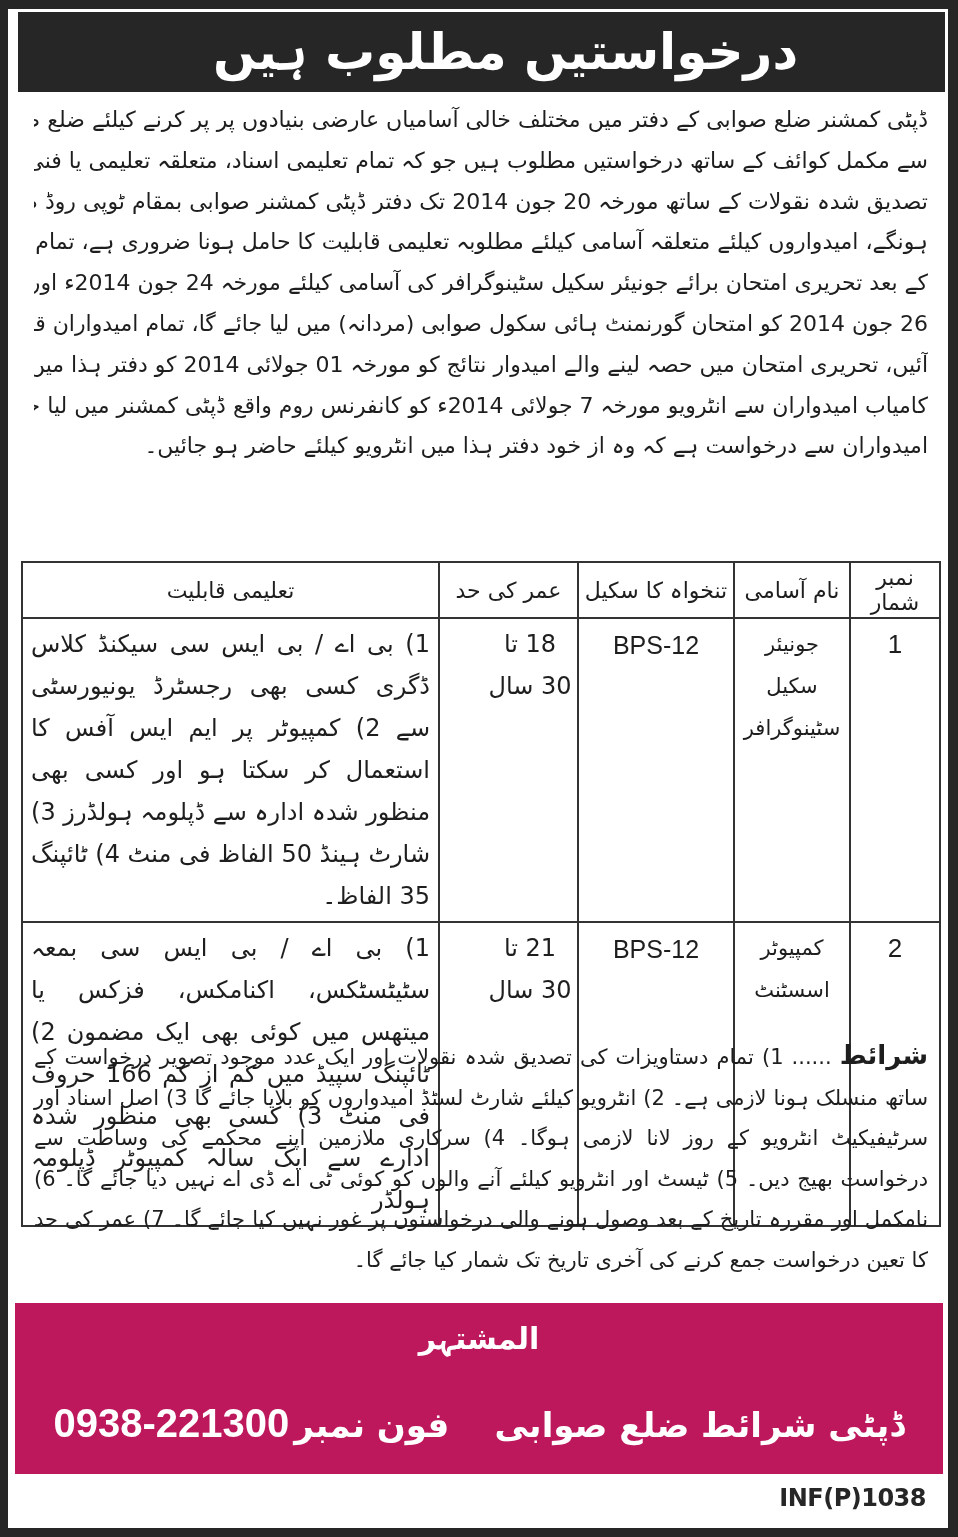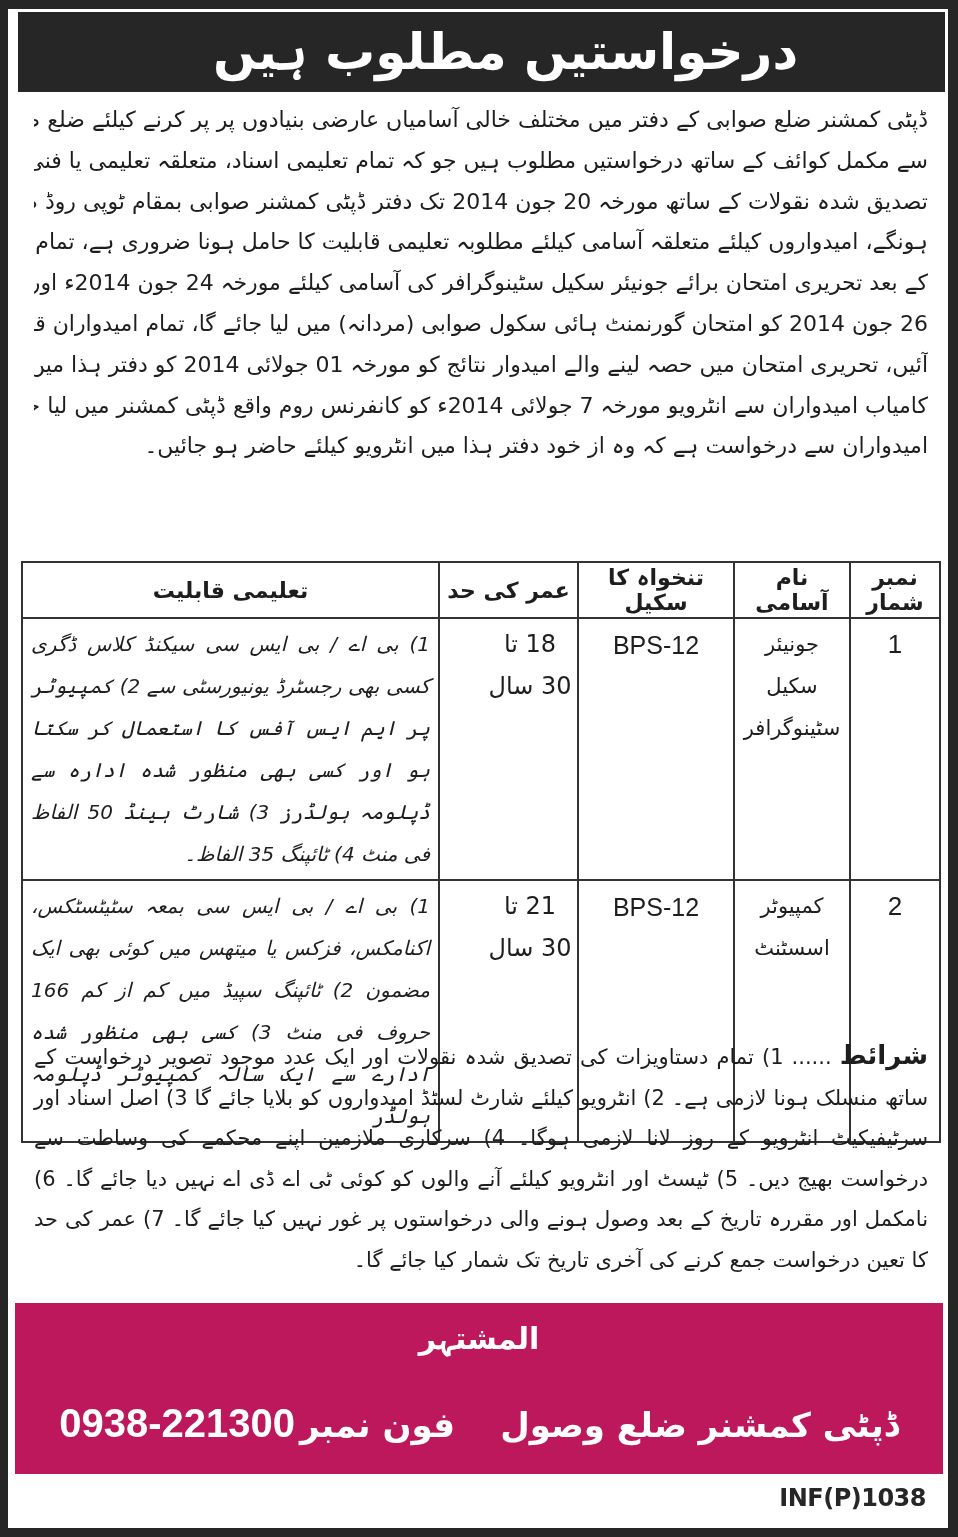--- a/index.html
+++ b/index.html
@@ -11,26 +11,26 @@
   .header-band { position:absolute; left:18px; top:12px; width:927px; height:80px; background:#262626;
                  display:flex; align-items:center; justify-content:center; }
   .header-title { color:#fff; font-size:50px; font-weight:bold; direction:rtl; line-height:1; letter-spacing:1px;margin-left:48px; }
   .intro { position:absolute; left:34px; top:100px; width:894px; direction:rtl; text-align:justify;
            font-size:22px; line-height:40.8px; color:#1e1e1e; font-family:"DejaVu Sans", sans-serif; }
   .intro .line { display:block; text-align-last:justify; white-space:nowrap; overflow:hidden; height:40.8px; }
   .intro .line.last { text-align-last:right; }
   table.jobs { position:absolute; left:21px; top:561px; width:920px; border-collapse:collapse; direction:rtl;
                font-size:21px; }
   table.jobs th, table.jobs td { border:2px solid #333; vertical-align:top; }
-  table.jobs th { height:52px; font-weight:bold; font-size:22px; vertical-align:middle; text-align:center; }
+  table.jobs th { height:52px; font-weight:normal; font-size:22px; vertical-align:middle; text-align:center; }
   td.num { width:86px; text-align:center; font-family:"Liberation Sans", sans-serif; font-size:26px; padding-top:10px; }
   td.post { width:112px; text-align:center; font-size:21px; line-height:42px; padding-top:4px;margin-top:8px; }
   td.scale { width:152px; text-align:center; font-family:"Liberation Sans", sans-serif; font-size:25px; padding-top:12px; }
   td.age { width:92px; text-align:center; font-size:24px; line-height:42px; padding-top:4px;padding-left:44px; }
-  td.qual { text-align:justify; padding:4px 8px 4px 8px; line-height:42px; font-size:20px;font-style:italic; }
+  td.qual { text-align:justify; padding:4px 8px 4px 8px; line-height:42px; font-size:24px; }
   tr.row1 td { height:198px; }
   tr.row2 td { height:198px; }
   .terms { position:absolute; left:34px; top:1035px; width:894px; direction:rtl; text-align:justify;
            font-size:21px; line-height:40.5px; }
   .terms .label { font-weight:bold; font-size:26px; }
   .footer-band { position:absolute; left:15px; top:1303px; width:928px; height:171px; background:#be185d; color:#fff; }
   .advertiser-label { position:absolute; left:0; right:0; top:18px; text-align:center; font-size:30px; font-weight:bold; direction:rtl; }
   .advertiser-line { position:absolute; left:0; right:0; top:98px; text-align:center; direction:rtl; }
   .advertiser-name { font-size:34px; font-weight:bold; }
   .phone-label { font-size:34px; font-weight:bold; margin-right:40px; }
@@ -101,21 +101,21 @@
 </table>
 
 <div class="terms">
   <span class="label">شرائط</span>
   <span>...... 1) تمام دستاویزات کی تصدیق شدہ نقولات اور ایک عدد موجود تصویر درخواست کے ساتھ منسلک ہونا لازمی ہے۔ 2) انٹرویو کیلئے شارٹ لسٹڈ امیدواروں کو بلایا جائے گا 3) اصل اسناد اور سرٹیفیکیٹ انٹرویو کے روز لانا لازمی ہوگا۔ 4) سرکاری ملازمین اپنے محکمے کی وساطت سے درخواست بھیج دیں۔ 5) ٹیسٹ اور انٹرویو کیلئے آنے والوں کو کوئی ٹی اے ڈی اے نہیں دیا جائے گا۔ 6) نامکمل اور مقررہ تاریخ کے بعد وصول ہونے والی درخواستوں پر غور نہیں کیا جائے گا۔ 7) عمر کی حد کا تعین درخواست جمع کرنے کی آخری تاریخ تک شمار کیا جائے گا۔</span>
 </div>
 
 <div class="footer-band">
   <div class="advertiser-label">المشتہر</div>
   <div class="advertiser-line">
-    <span class="advertiser-name">ڈپٹی کمشنر ضلع وصول</span>
+    <span class="advertiser-name">ڈپٹی شرائط ضلع صوابی</span>
     <span class="phone-label">فون نمبر</span>
     <span class="phone-number">0938-221300</span>
   </div>
 </div>
 
 <div class="bottom-bar">
   <span class="inf">INF(P)1038</span>
 </div>
 
 </body></html>

